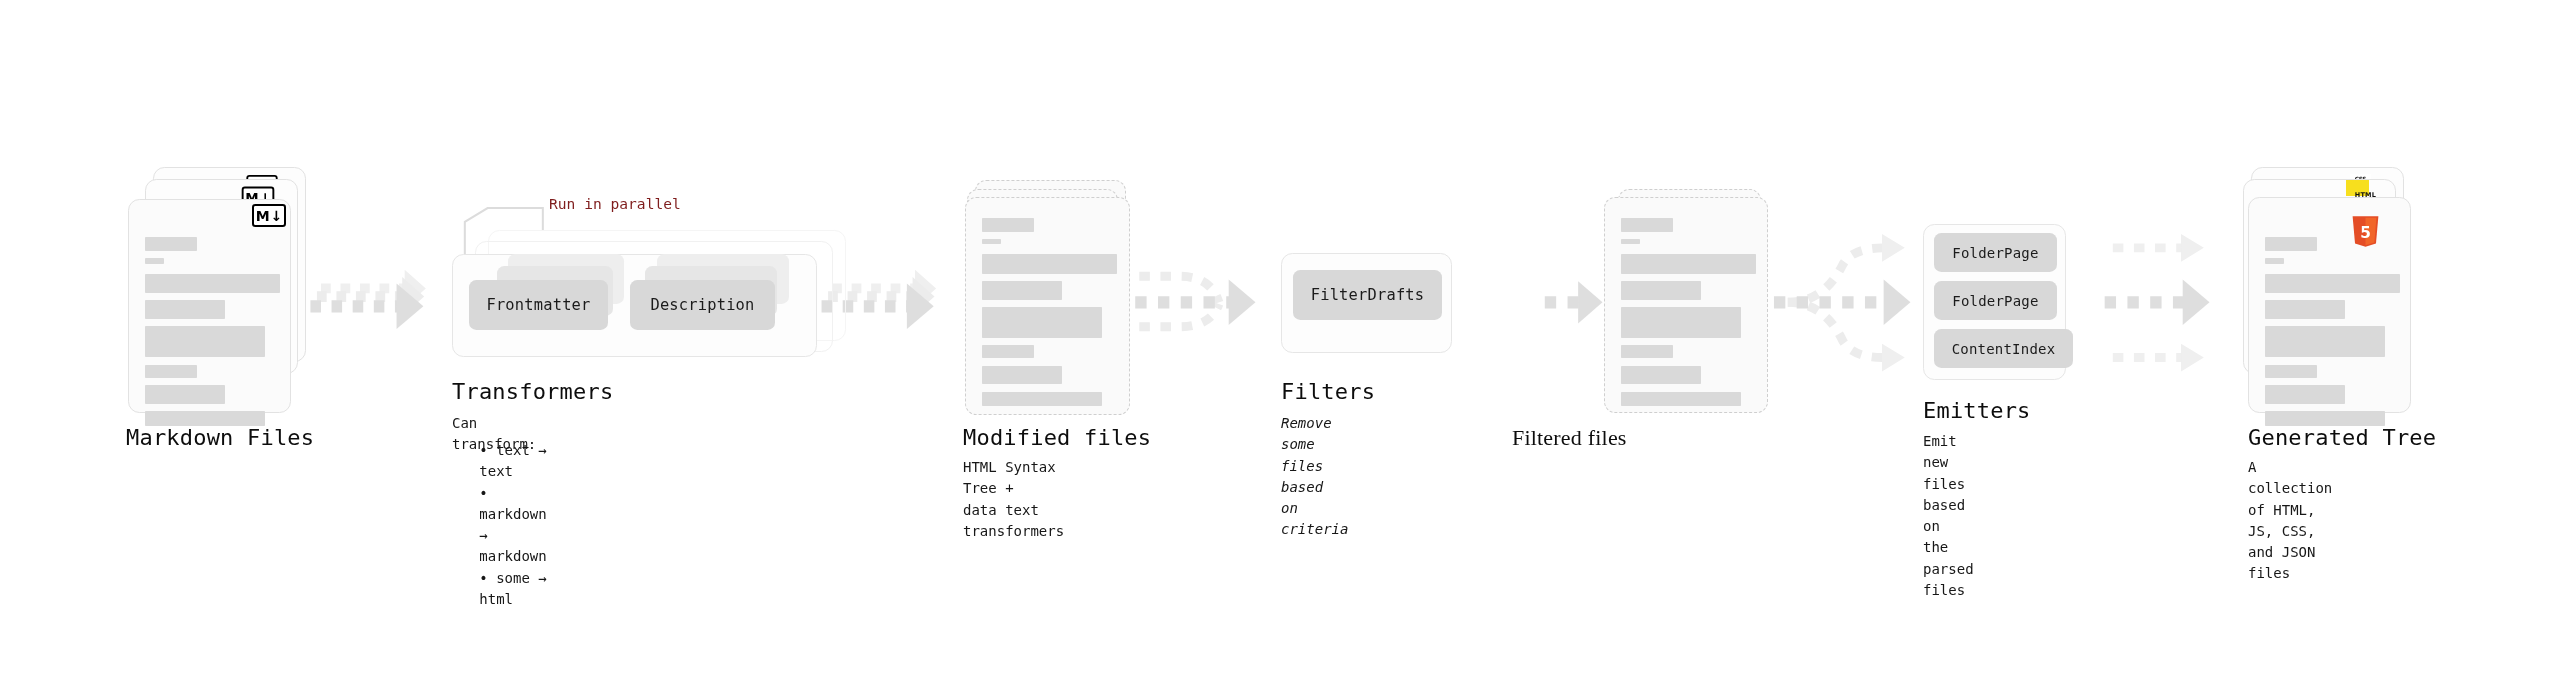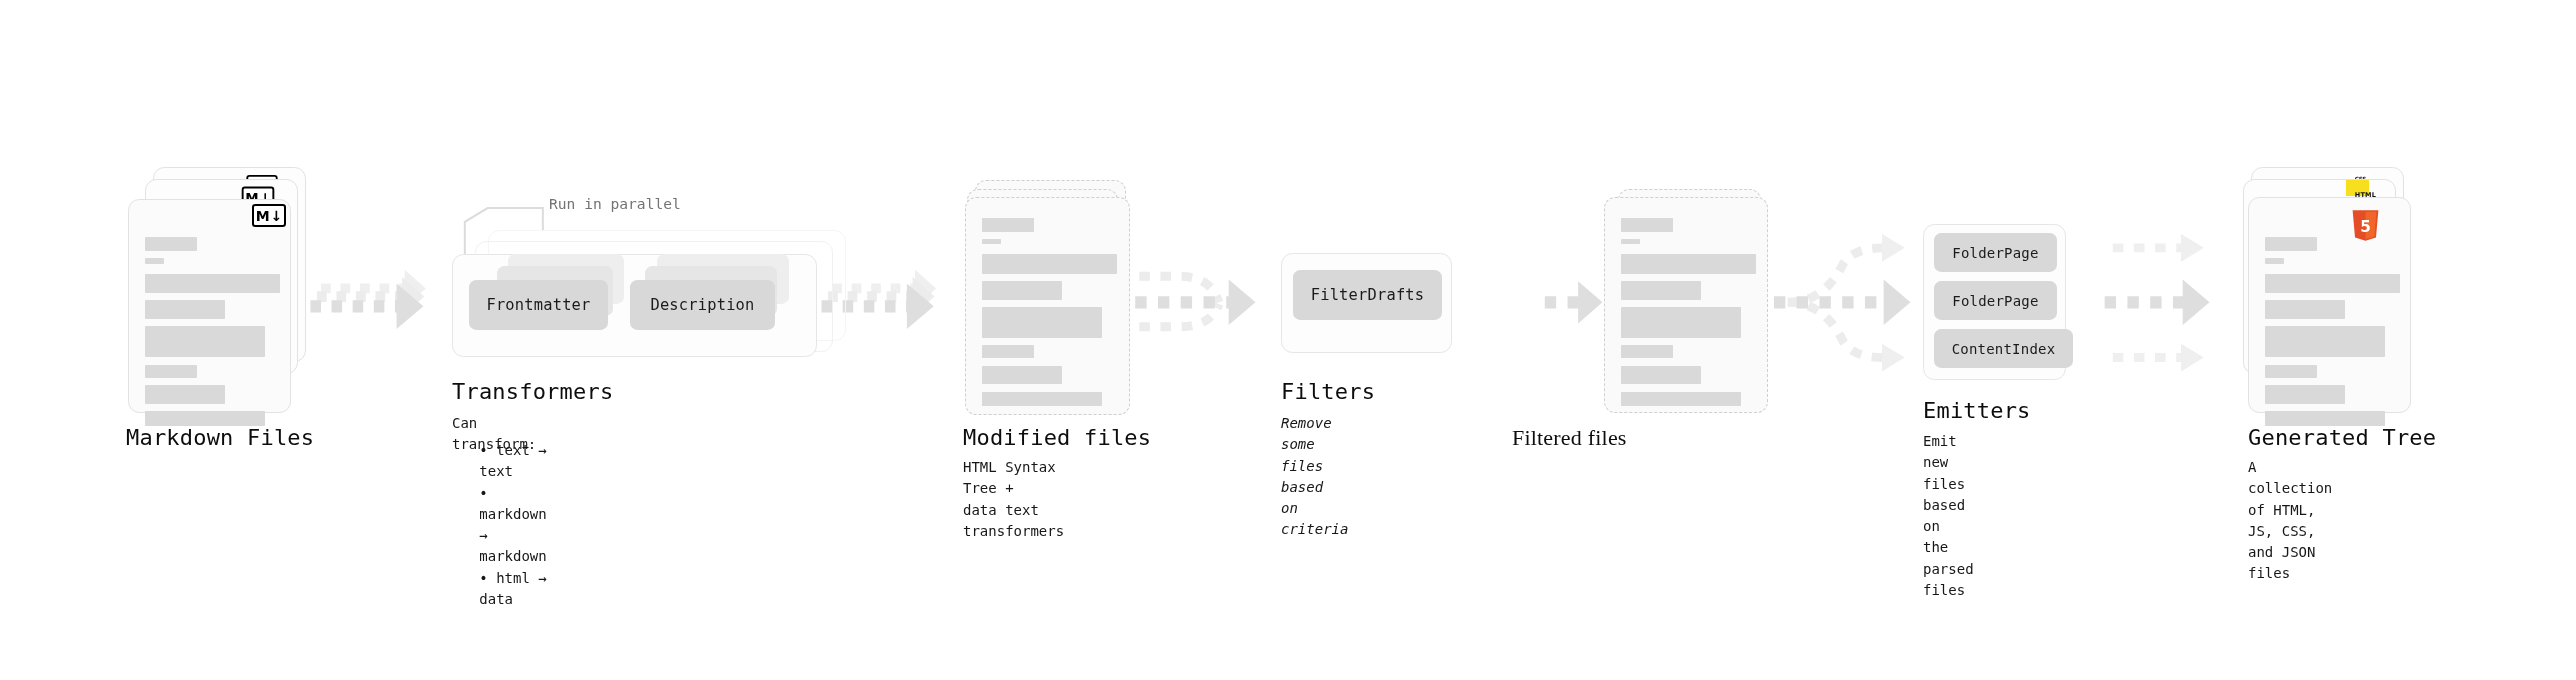--- a/index.html
+++ b/index.html
@@ -76,21 +76,21 @@
     background: #f7df1e;
   }
   .badge-html5 {
     position: absolute;
     width: 31px; height: 37px;
     display: flex; flex-direction: column; align-items: center;
   }
   .badge-html5 .h5label {
     font-family: "DejaVu Sans", "Liberation Sans", sans-serif;
     font-size: 6.5px; font-weight: bold; color: #111;
-    letter-spacing: 0.2px; line-height: 1; margin-bottom: 11px;
+    letter-spacing: 0.2px; line-height: 1; margin-bottom: 17px;
   }
   .badge-html5 .shield { position: relative; width: 29px; height: 31px; }
 
   
   .groupbox {
     position: absolute;
     background: #fdfdfd;
     border: 1.6px solid #e6e6e6;
     border-radius: 11.4px;
   }
@@ -130,21 +130,21 @@
     position: absolute;
     color: #171717;
     font-size: 14px;
     line-height: 1.52;
   }
   .cap-list ul { margin: 8px; padding-left: 16.3px; list-style: none; }
   .cap-list li::before { content: "• "; }
 
   .parallel-lbl {
     position: absolute;
-    color: #737373;
+    color: #7f1d1d;
     font-size: 14.6px;
     white-space: nowrap;
   }
 
   svg.ov { position: absolute; left: 0; top: 0; overflow: visible; pointer-events: none; }
 </style>
 </head>
 <body>
 
 <div id="stage">
@@ -274,21 +274,21 @@
     </div>
 
     <div class="cap-title" style="left:452px; top:379px;">Transformers</div>
 
     <div class="cap-sub" style="left:452px; top:413px;">Can transform:</div>
 
     <div class="cap-list" style="left:455px; top:432px;">
       <ul>
         <li>text → text</li>
         <li>markdown → markdown</li>
-        <li>html → data</li>
+        <li>some → html</li>
       </ul>
     </div>
   </div>
 
   <div class="node">
     <div class="doc dashed" style="left:975px; top:180px; width:151px; height:195px;"></div>
     <div class="doc dashed" style="left:967px; top:189px; width:151px; height:195px;"></div>
     <div class="doc dashed" style="left:965px; top:197px; width:165px; height:218px;">
       <div class="doc-body" style="top:19.5px;">
         <div class="bar" style="width:52px;height:14px;"></div>

